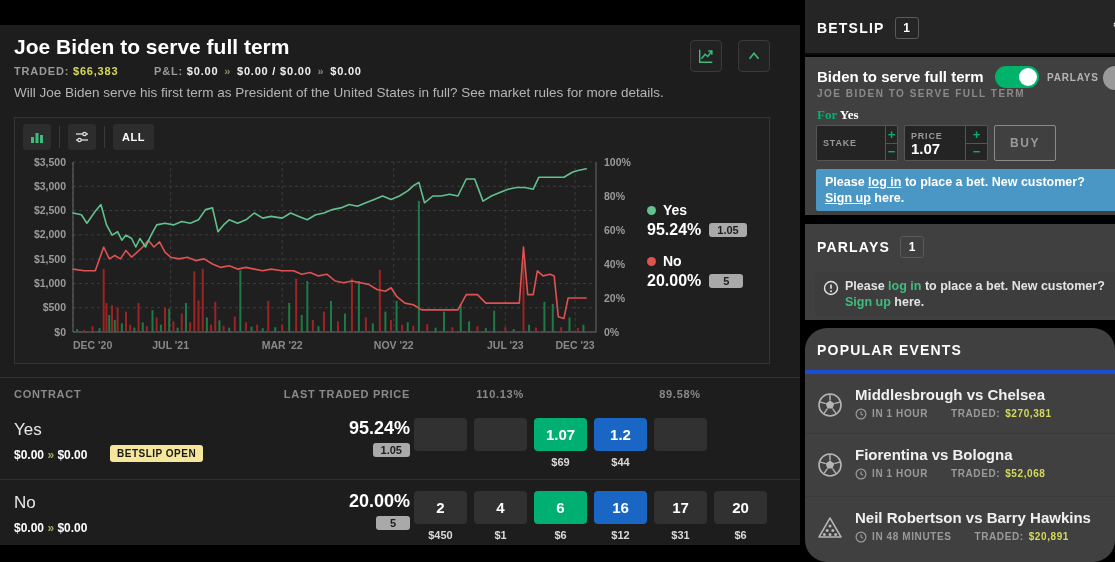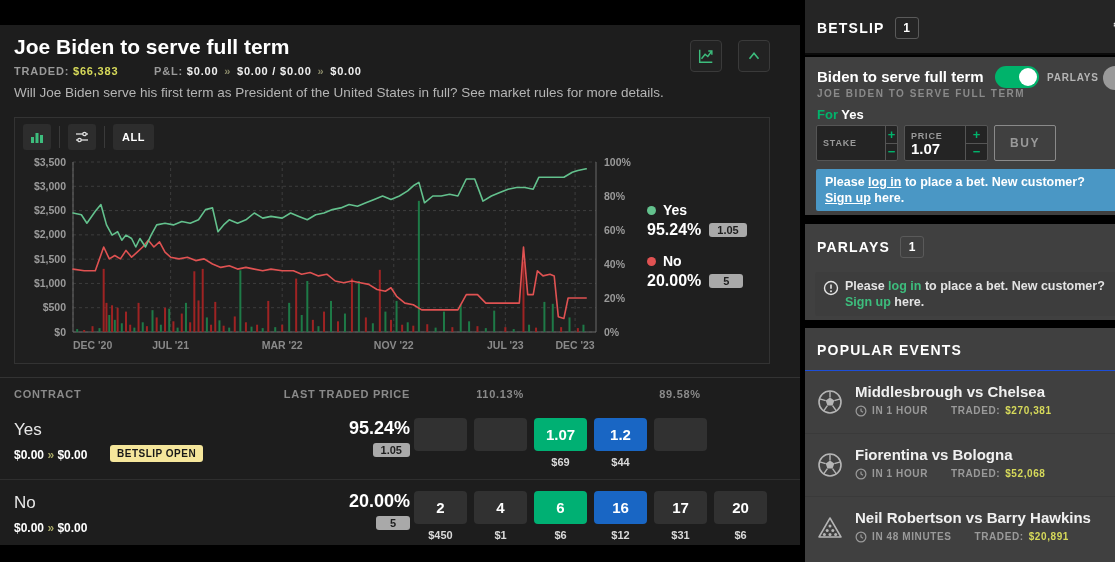--- a/index.html
+++ b/index.html
@@ -77,21 +77,21 @@
   .betslip-bd { top:57px; height:158px; }
   .bs-title { position:absolute; left:12px; top:11px; font-size:15px; font-weight:bold; color:#fff; }
   .bs-sub { position:absolute; left:12px; top:31px; font-size:10px; font-weight:bold;
     letter-spacing:1.5px; color:#8a8a8a; }
   .toggle { position:absolute; left:190px; top:9px; width:44px; height:22px; border-radius:11px;
     background:#00b36b; cursor:pointer; }
   .toggle .knob { position:absolute; right:2px; top:2px; width:18px; height:18px; border-radius:50%; background:#fff; }
   .toggle-label { position:absolute; left:242px; top:15px; font-size:10px; font-weight:bold;
     letter-spacing:0.8px; color:#b5b5b5; }
   .cut-circle { position:absolute; right:-12px; top:9px; width:24px; height:24px; border-radius:50%; background:#9a9a9a; }
-  .bs-side { position:absolute; left:12px; top:50px; font-size:13px; font-weight:bold; color:#fff; }
+  .bs-side { position:absolute; left:12px; top:50px; font-size:13px; font-weight:bold; color:#fff;font-family:Liberation Serif, serif; }
   .bs-side .for { color:#00b36b; }
   .fields { position:absolute; left:11px; top:68px; display:flex; gap:6px; }
   .fbox { height:36px; background:#242424; border:1px solid #555; border-radius:2px; display:flex; }
   .fbox .fmain { flex:1; padding:0 6px; display:flex; flex-direction:column; justify-content:center; }
   .flabel { font-size:9px; font-weight:bold; letter-spacing:0.8px; color:#9a9a9a; }
   .fvalue { font-size:15px; font-weight:bold; color:#fff; line-height:15px; }
   .steppers { width:22px; border-left:1px solid #555; display:flex; flex-direction:column; }
   .step { flex:1; display:flex; align-items:center; justify-content:center; color:#00b36b;
     font-size:13px; font-weight:bold; cursor:pointer; }
   .step.plus { border-bottom:1px solid #555; }
@@ -102,24 +102,24 @@
     border-radius:2px; padding:5px 9px; font-size:12.5px; font-weight:bold; color:#fff; line-height:16px; }
   .blue-notice a { color:#fff; text-decoration:underline; cursor:pointer; }
 
   .parlays-sec { top:224px; height:96px; }
   .parlays-sec .sec-title { top:12px; }
   .gray-notice { position:absolute; left:10px; top:48px; width:304px; background:#3d3d3d;
     border-radius:3px; padding:6px 9px 6px 30px; font-size:12.5px; font-weight:bold; color:#e3e3e3; line-height:16px; }
   .gray-notice .glink { color:#3dbd7d; cursor:pointer; }
   .notice-icon { position:absolute; left:8px; top:8px; }
 
-  .popular-sec { top:328px; height:234px; }
+  .popular-sec { top:328px; height:234px;border-radius:22px; }
   .popular-sec .sec-title { top:14px; }
   .events { position:absolute; left:0; top:42px; width:310px; }
-  .event { position:relative; height:63px; border-top:1px solid #1d4ed8; cursor:pointer; }
+  .event { position:relative; height:63px; border-top:4px solid #1d4ed8; cursor:pointer; }
   .event + .event { border-top:1px solid #3a3a3a; }
   .ev-icon { position:absolute; left:11px; top:17px; }
   .ev-title { position:absolute; left:50px; top:12px; font-size:15px; font-weight:bold; color:#f0f0f0; white-space:nowrap; }
   .ev-meta { position:absolute; left:50px; top:34px; font-size:10px; font-weight:bold;
     letter-spacing:0.6px; color:#9a9a9a; display:flex; gap:5px; white-space:nowrap; }
   .ev-traded { margin-left:18px; }
   .ev-amt { color:#d6d95a; }
 </style>
 </head>
 <body>

